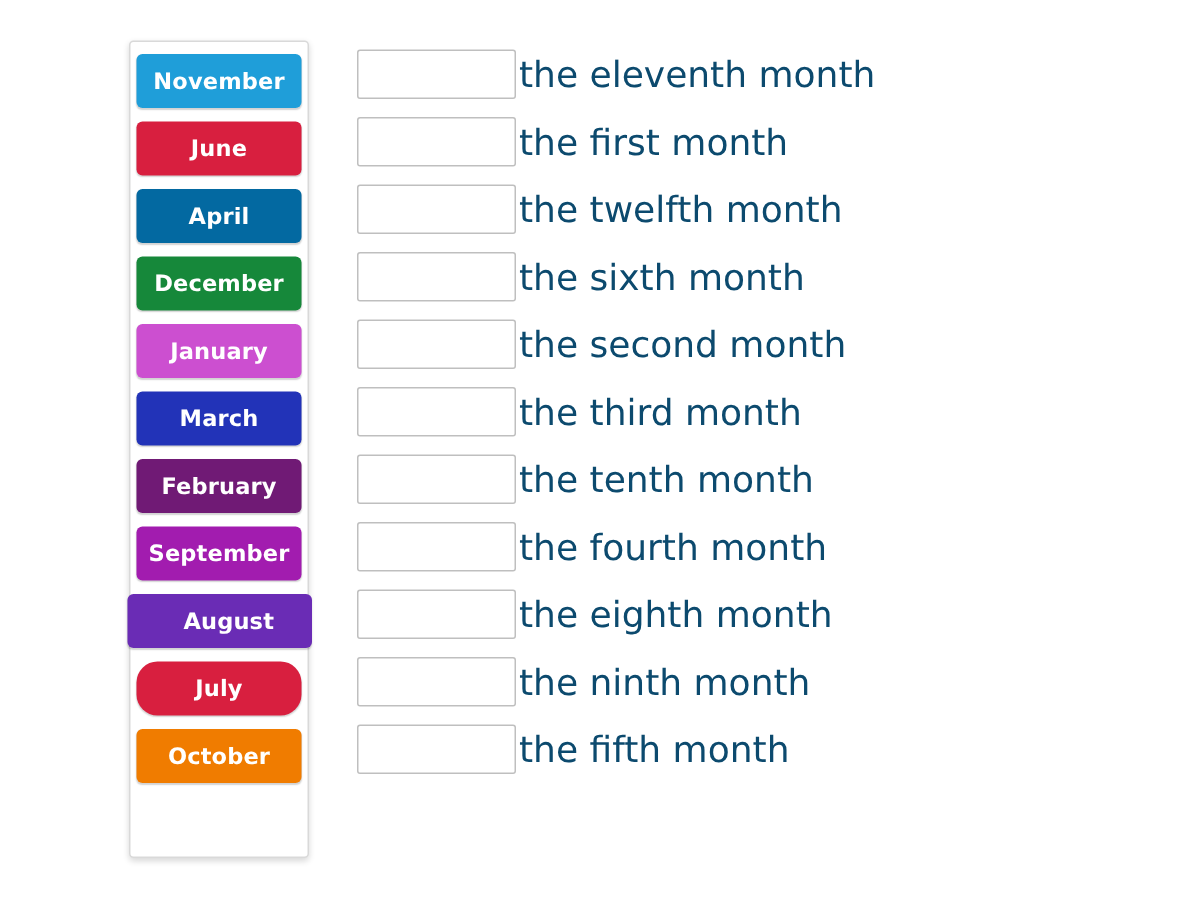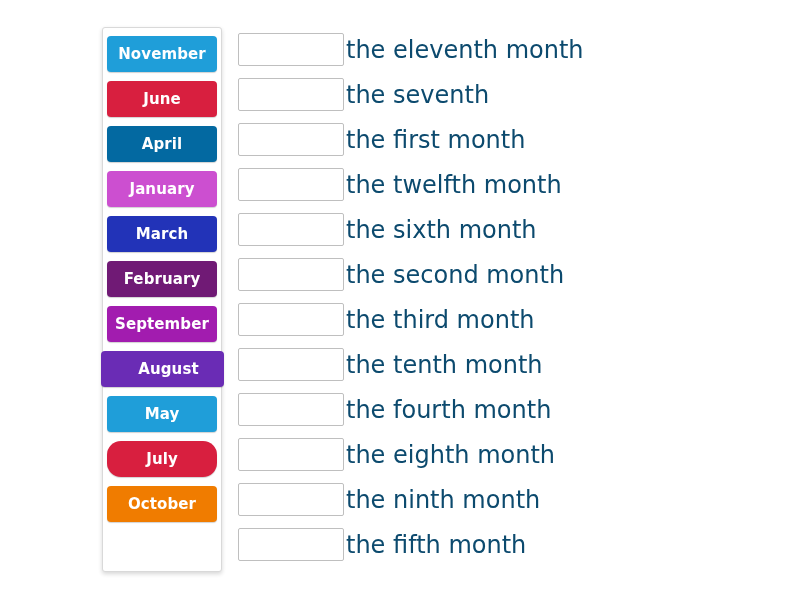--- a/index.html
+++ b/index.html
@@ -15,21 +15,21 @@
   #stage {
     position: relative;
     width: 800px;
     height: 600px;
     background: #ffffff;
   }
 
   
   #tiles-card {
     position: absolute;
-    left: 102px;
+    left: 86px;
     top: 27px;
     width: 120px;
     height: 545px;
     box-sizing: border-box;
     background: #ffffff;
     border: 1px solid #d9d9d9;
     border-radius: 3px;
     box-shadow: 0 2px 4px rgba(0,0,0,0.16);
     padding: 8px 5px;
     display: flex;
@@ -93,38 +93,34 @@
 </style>
 </head>
 <body>
 
 <div id="stage">
 
   <div id="tiles-card">
       <div class="tile" style="background: rgb(31, 158, 217);">November</div>
       <div class="tile" style="background: rgb(216, 31, 63);">June</div>
       <div class="tile" style="background: #0369a1;">April</div>
+      <div class="tile" style="background: rgb(22, 136, 58);">December</div>
       <div class="tile" style="background: rgb(204, 79, 208);">January</div>
       <div class="tile" style="background: rgb(34, 51, 184);">March</div>
       <div class="tile" style="background: #701a75;">February</div>
       <div class="tile" style="background: #a21caf;">September</div>
       <div class="tile" style="background: rgb(106, 44, 181); padding-left: 13px;">August</div>
-      <div class="tile" style="background: rgb(31, 158, 217);">May</div>
       <div class="tile" style="background: rgb(216, 31, 63); border-radius: 14px;">July</div>
       <div class="tile" style="background: rgb(240, 124, 0);">October</div>
     </div>
 
   <div id="answers">
       <div class="answer-row">
         <div class="drop-box"></div>
         <div class="definition">the eleventh month</div>
-      </div>
-      <div class="answer-row">
-        <div class="drop-box"></div>
-        <div class="definition">the seventh</div>
       </div>
       <div class="answer-row">
         <div class="drop-box"></div>
         <div class="definition">the first month</div>
       </div>
       <div class="answer-row">
         <div class="drop-box"></div>
         <div class="definition">the twelfth month</div>
       </div>
       <div class="answer-row">

